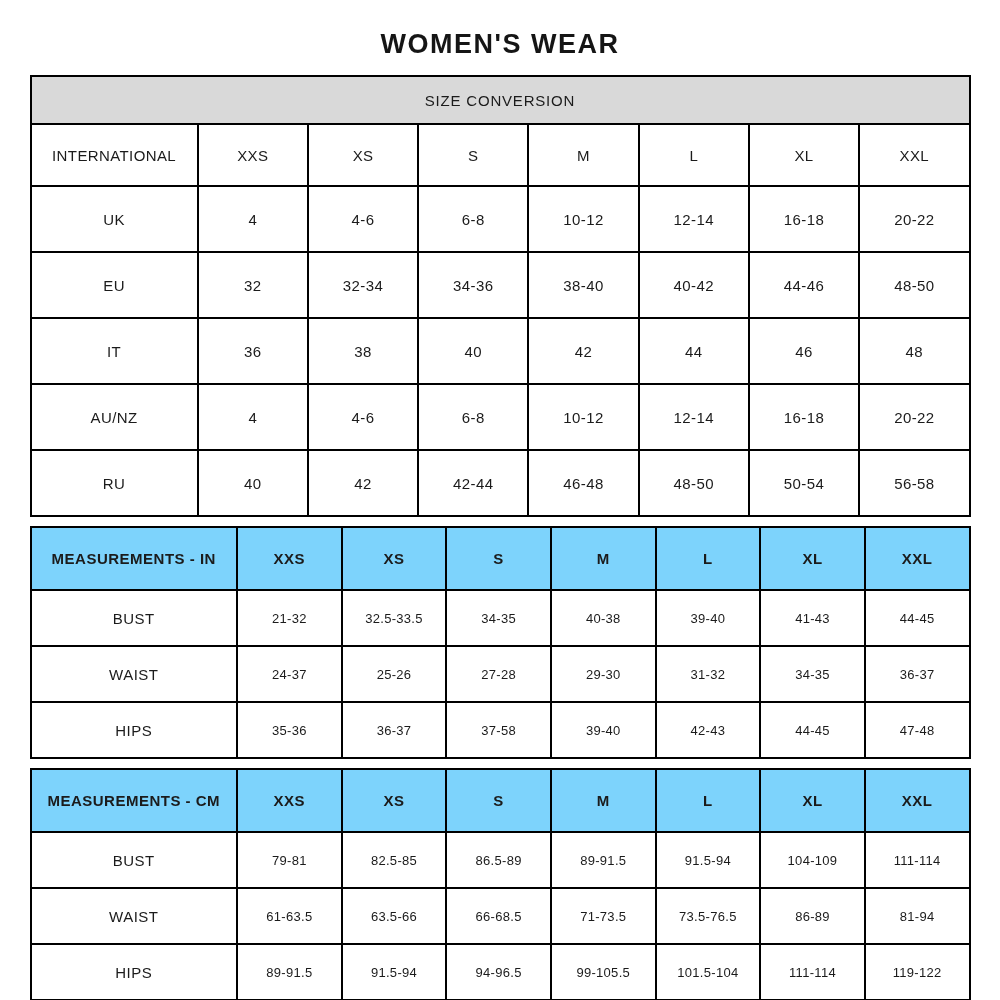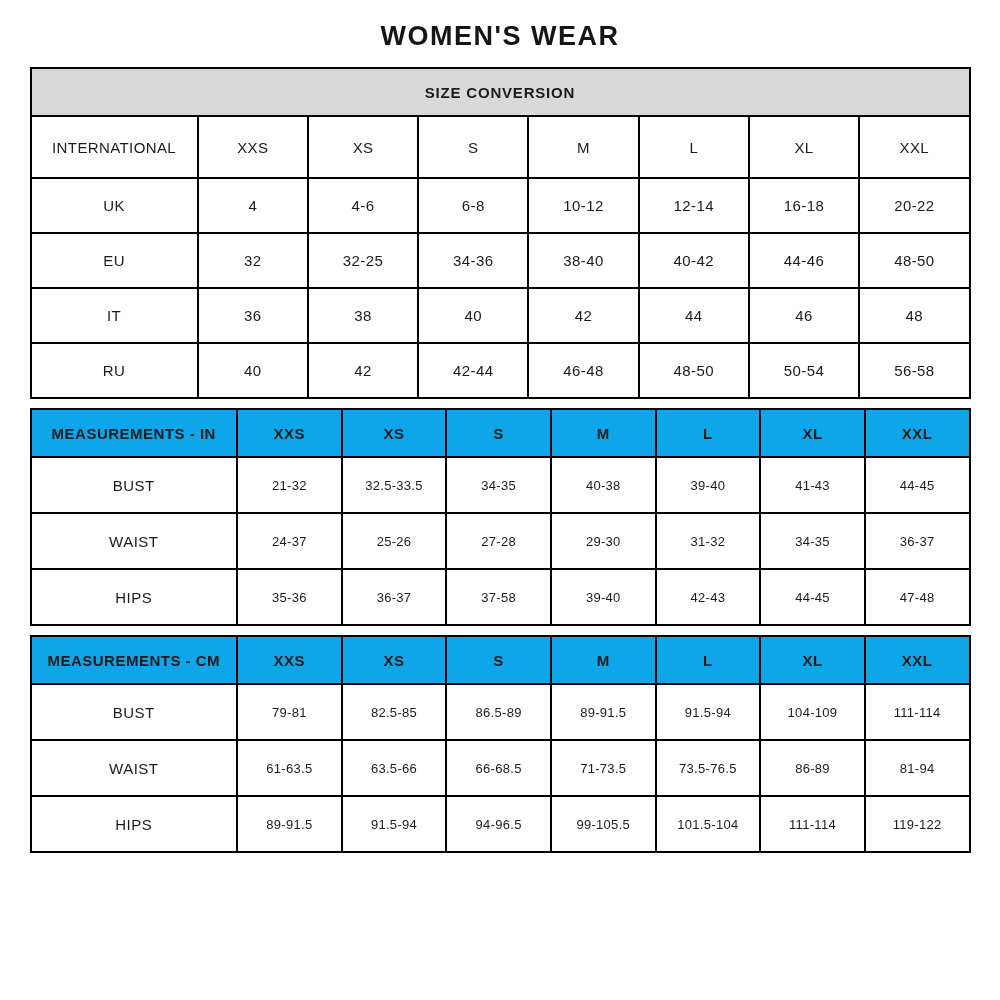--- a/index.html
+++ b/index.html
@@ -9,21 +9,21 @@
     font-family: "Liberation Sans", sans-serif;
     color: #1b1b1b;
   }
   body { height: 1000px; overflow: hidden; }
 
   .page-title {
     text-align: center;
     font-size: 27px;
     font-weight: bold;
     letter-spacing: 1.5px;
-    padding-top: 21px;
+    padding-top: 29px;
     color: #151515;
   }
 
   .tables-wrap {
     width: 941px;
     margin: 15px auto 0 auto;
   }
 
   table {
     width: 100%;
@@ -41,41 +41,41 @@
   }
 
   
   .t1 col.label-col { width: 17.8%; }
   .t1 col.size-col  { width: 11.742%; }
 
   .banner-row th {
     background: #d9d9d9;
     height: 48px;
     font-size: 15px;
-    font-weight: bold;
+    font-weight: normal;
     letter-spacing: 0.8px;
   }
   .t1 .header-row td {
     height: 62px;
     font-size: 15px;
     letter-spacing: 0.4px;
   }
   .t1 .data-row td {
-    height: 55px;
+    height: 66px;
     font-size: 15px;
     letter-spacing: 0.4px;
   }
 
   
   .tm col.label-col { width: 22.0%; }
   .tm col.size-col  { width: 11.143%; }
 
   .tm .header-row td {
-    background: #0ea5e9;
-    height: 48px;
+    background: #7dd3fc;
+    height: 63px;
     font-size: 15px;
     font-weight: bold;
     letter-spacing: 0.5px;
     margin-top: 24px;
   }
   .tm .data-row td {
     height: 56px;
     font-size: 13px;
     letter-spacing: 0.3px;
   }
@@ -122,36 +122,46 @@
         <td>4-6</td>
         <td>6-8</td>
         <td>10-12</td>
         <td>12-14</td>
         <td>16-18</td>
         <td>20-22</td>
       </tr>
       <tr class="data-row">
         <td class="row-label">EU</td>
         <td>32</td>
-        <td>32-25</td>
+        <td>32-34</td>
         <td>34-36</td>
         <td>38-40</td>
         <td>40-42</td>
         <td>44-46</td>
         <td>48-50</td>
       </tr>
       <tr class="data-row">
         <td class="row-label">IT</td>
         <td>36</td>
         <td>38</td>
         <td>40</td>
         <td>42</td>
         <td>44</td>
         <td>46</td>
         <td>48</td>
+      </tr>
+      <tr class="data-row">
+        <td class="row-label">AU/NZ</td>
+        <td>4</td>
+        <td>4-6</td>
+        <td>6-8</td>
+        <td>10-12</td>
+        <td>12-14</td>
+        <td>16-18</td>
+        <td>20-22</td>
       </tr>
       <tr class="data-row">
         <td class="row-label">RU</td>
         <td>40</td>
         <td>42</td>
         <td>42-44</td>
         <td>46-48</td>
         <td>48-50</td>
         <td>50-54</td>
         <td>56-58</td>

